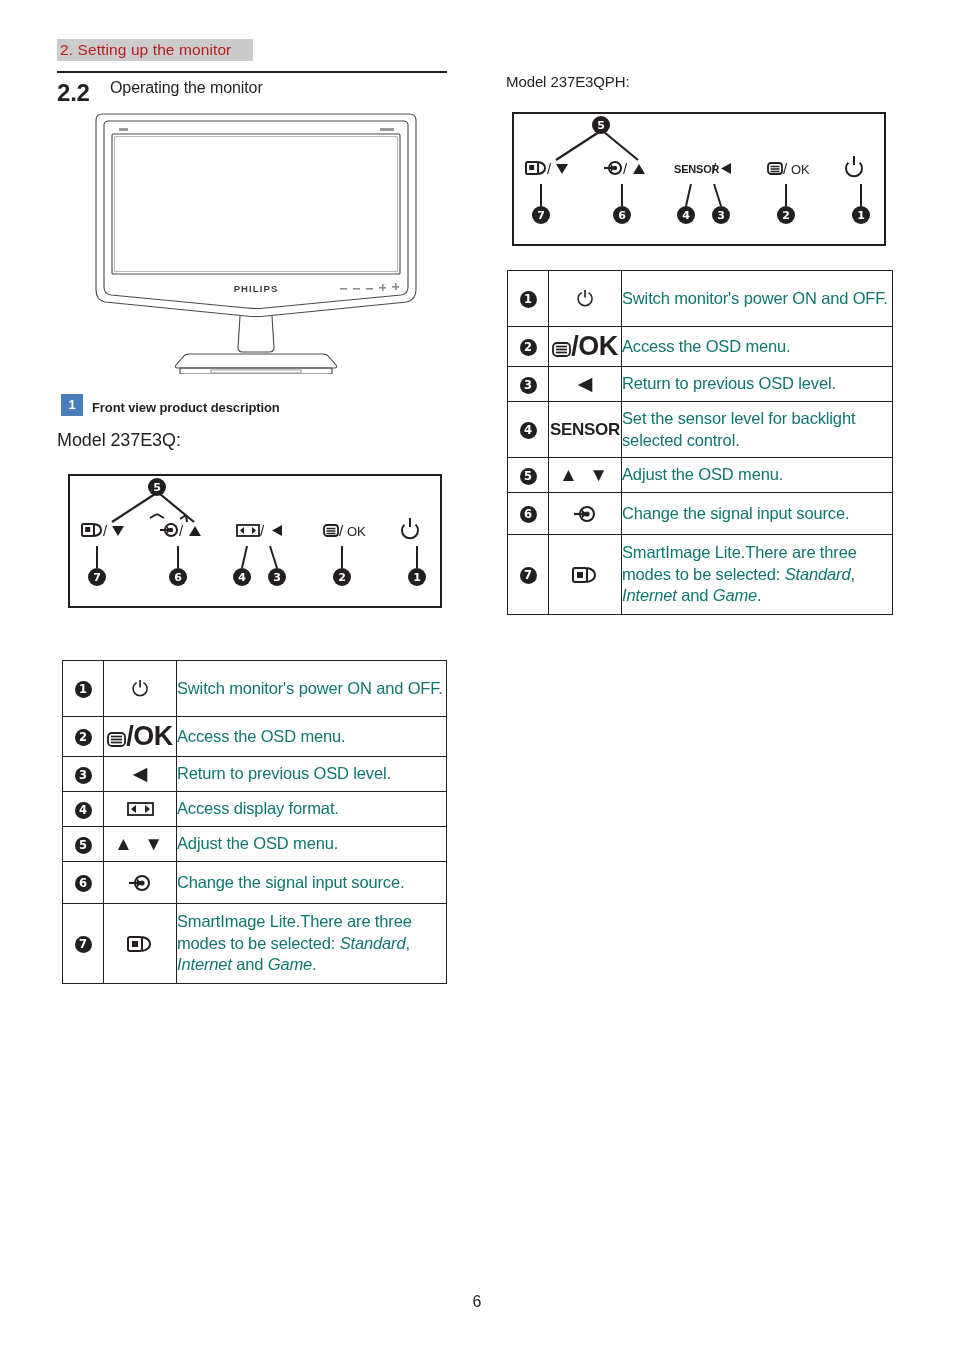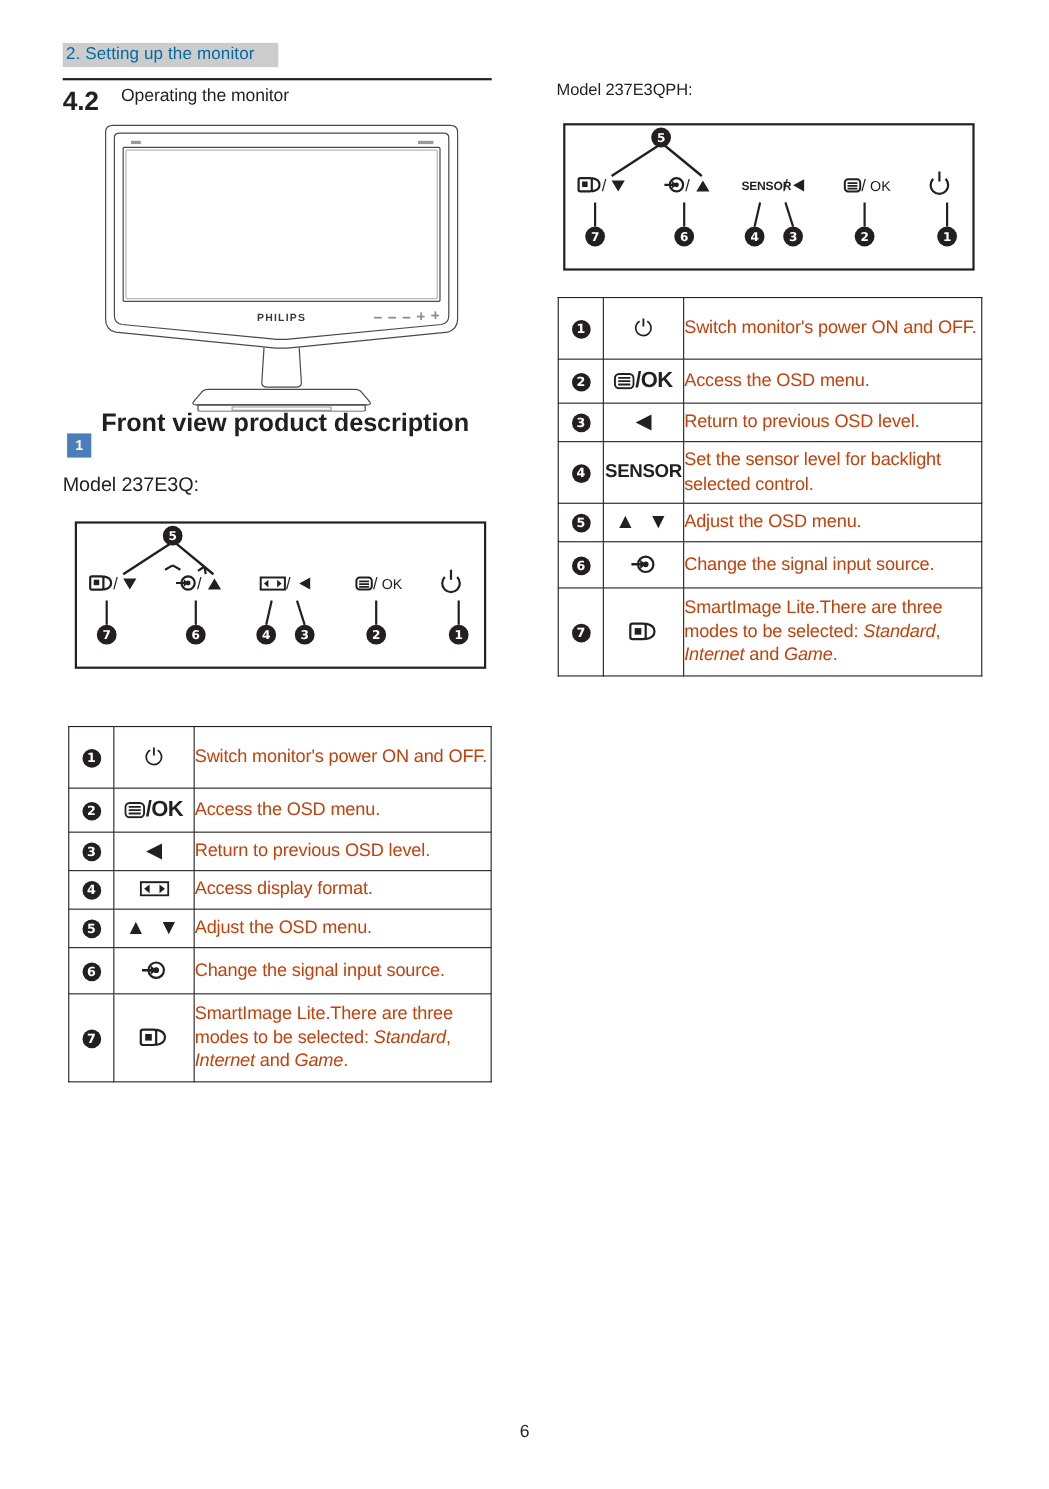--- a/index.html
+++ b/index.html
@@ -21,21 +21,21 @@
   }
 
   
   .running-head {
     position: absolute;
     left: 57px;
     top: 39px;
     width: 196px;
     height: 22px;
     background: #cccccc;
-    color: #0369a1;
+    color: #b91c1c;
     font-size: 15.5px;
     line-height: 22px;
     padding-left: 3px;
     box-sizing: border-box;
     letter-spacing: .1px;
     white-space: nowrap;
   }
   .head-rule {
     position: absolute;
     left: 57px;
@@ -83,22 +83,22 @@
     background: #4a7ebb;
     color: #ffffff;
     font-size: 13px;
     font-weight: 700;
     line-height: 22px;
     text-align: center;
   }
   .badge-label {
     position: absolute;
     left: 92px;
-    top: 371px;
-    font-size: 23px;
+    top: 400px;
+    font-size: 13px;
     font-weight: 600;
     letter-spacing: -.1px;
     white-space: nowrap;
   }
 
   .model-label-left {
     position: absolute;
     left: 57px;
     top: 430px;
     font-size: 18px;
@@ -139,21 +139,21 @@
     vertical-align: middle;
     padding: 0;
   }
   td.c-num  { width: 40px;  text-align: center; }
   td.c-icon { width: 72px;  text-align: center; }
   td.c-desc {
     padding: 5px 3px 6px 8px;
     font-size: 16.5px;
     line-height: 1.30;
     letter-spacing: -.15px;
-    color: #c2410c;
+    color: #0f766e;
   }
   td.c-desc i { }
 
   
   .cnum {
     display: inline-block;
     width: 17px;
     height: 17px;
     border-radius: 50%;
     background: #231f20;
@@ -161,21 +161,21 @@
     font-size: 11.5px;
     font-weight: 700;
     line-height: 17.5px;
     text-align: center;
     font-family: "DejaVu Sans", sans-serif;
   }
 
   
   .g { display: inline-block; line-height: 1; color: #231f20; }
   .g-power  { font-size: 21px; }
-  .g-osdok  { font-size: 20px; font-weight: 700; letter-spacing: -.5px; white-space: nowrap; }
+  .g-osdok  { font-size: 27px; font-weight: 700; letter-spacing: -.5px; white-space: nowrap; }
   .g-left   { font-size: 19px; }
   .g-updown { font-size: 19px; letter-spacing: 3px; white-space: nowrap; }
   .g-sensor { font-size: 17px; font-weight: 700; letter-spacing: -.3px;
               font-family: "Liberation Sans", sans-serif; }
 
   
   .page-num {
     position: absolute;
     left: 0;
     right: 0;
@@ -186,21 +186,21 @@
   }
 </style>
 </head>
 <body>
 
 <div class="page">
 
   <div class="running-head">2. Setting up the monitor</div>
   <div class="head-rule"></div>
 
-  <div class="sec-num">4.2</div>
+  <div class="sec-num">2.2</div>
   <div class="sec-title">Operating the monitor</div>
 
   <div class="monitor-wrap">
     <svg viewBox="0 0 336 262" width="336" height="262" aria-hidden="true">
       <g fill="none" stroke="#4a4a4a" stroke-width="1.1">
 
         <path d="M8 8 q0 -6 7 -6 H321 q7 0 7 6 V178 q0 9 -9 12 L178 204 q-10 1 -20 0 L17 190 q-9 -2 -9 -12 Z"></path>
 
         <path d="M16 13 q0 -4 5 -4 H315 q5 0 5 4 V175 q0 7 -7 8 L177 196 q-9 1 -18 0 L23 183 q-7 -1 -7 -8 Z"></path>
 

